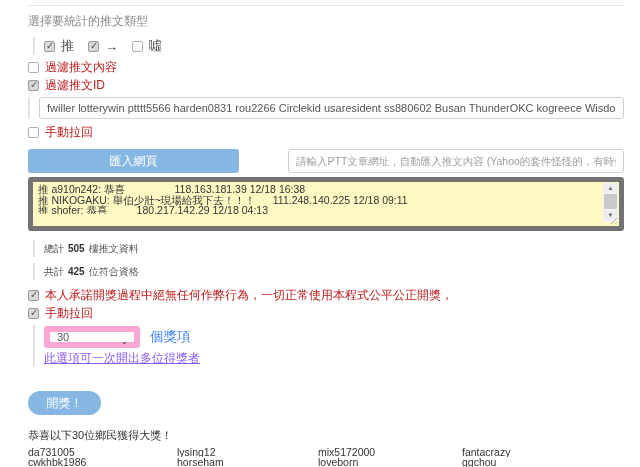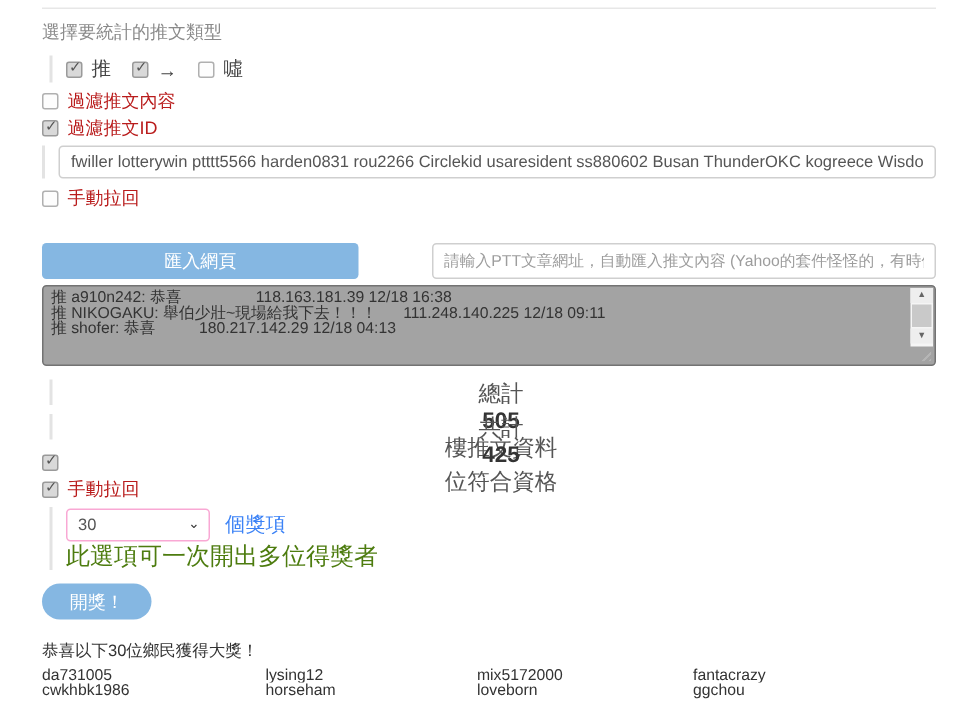--- a/index.html
+++ b/index.html
@@ -25,59 +25,59 @@
   .type-opt { display:flex; align-items:center; margin-right:14px; font-size:13px; color:#444; }
 
   
   .text-input { width:100%; height:22px; border:1px solid #cfcfcf; border-radius:3px;
         padding:0 7px; font-size:11px; color:#555; background:#fff; outline:none;
         font-family:"Liberation Sans","DejaVu Sans",sans-serif; }
   .id-input-wrap { margin:3px 0 4px 0; }
   .text-input::placeholder { color:#9d9d9d; }
 
   
-  .import-row { display:flex; margin-top:21px;gap:44px; }
+  .import-row { display:flex; margin-top:8px;gap:44px; }
   .btn-blue { background:#85b7e2; color:#fff; border:none; border-radius:3px;
         font-size:12px; text-align:center; cursor:pointer;
         font-family:"Liberation Sans","DejaVu Sans",sans-serif; }
   .import-btn { width:211px; height:24px; flex:0 0 auto; margin-right:5px; }
   .url-input { height:24px; font-size:10.5px; }
 
   
-  .ta { position:relative; margin-top:4px; border:1px solid #737373; border-radius:3px;
-        height:54px; background:#a3a3a3; overflow:hidden; }
+  .ta { position:relative; margin-top:4px; border:5px solid #737373; border-radius:3px;
+        height:54px; background:#fef9c3; overflow:hidden; }
   .ta-content { position:absolute; top:2px; left:5px; right:20px; bottom:12px;
         font-size:10.5px; line-height:10.6px; color:#333; white-space:pre; overflow:hidden; }
   .ta-scroll { position:absolute; top:1px; right:1px; width:15px; height:39px; background:#f5f5f5; }
   .ta-arrow { width:15px; height:10px; background:#eee; color:#666; font-size:6px;
         line-height:10px; text-align:center; }
   .ta-thumb { width:13px; height:15px; margin:1px auto; background:#c9c9c9; }
   .ta-grip { position:absolute; right:2px; bottom:2px; width:9px; height:9px;
         background:repeating-linear-gradient(135deg, transparent 0 2px, #b5b5b5 2px 3px);
         clip-path:polygon(100% 0, 100% 100%, 0 100%); }
 
   
   .stats { margin-top:9px; }
-  .stat-line { font-size:15px; color:#555; height:17px; display:flex; align-items:center; margin-bottom:6px;flex-direction:column; }
+  .stat-line { font-size:10px; color:#555; height:17px; display:flex; align-items:center; margin-bottom:6px; }
   .stat-line b { color:#333; margin:0 4px; }
 
   .promise-row { margin-top:6px; }
   .promise-row span.lbl, .check-row span.lbl { white-space:nowrap; }
 
   
   .select-sub { margin-top:3px; }
   .select-row { display:flex; align-items:center; height:24px; }
-  .select-box { width:96px; height:22px; border:1px solid #f9a8d4; border-radius:3px;
+  .select-box { width:96px; height:22px; border:6px solid #f9a8d4; border-radius:3px;
         background:#fff; display:flex; align-items:center; font-size:11px; color:#555;
         padding:0 7px; position:relative; cursor:pointer; }
   .select-box .chev { position:absolute; right:6px; top:4px; font-size:9px; color:#333; }
   .prize-suffix { font-size:13.5px; color:#3b82f6; margin-left:10px; }
-  .hint { font-size:16px; color:#4d7c0f; height:18px; display:flex; align-items:center; }
-
-  .draw-btn { width:73px; height:24px; margin-top:9px;border-radius:12px; }
+  .hint { font-size:12px; color:#8b5cf6; height:18px; display:flex; align-items:center;text-decoration:underline; }
+
+  .draw-btn { width:73px; height:24px; margin-top:24px;border-radius:12px; }
 
   
   .results { margin-top:13px; }
   .results-title { font-size:11px; color:#333; margin-bottom:4px; }
   .win-cols { display:flex; }
   .win-col { font-size:10.5px; color:#333; line-height:10.4px; }
   .win-col div { height:10.4px; overflow:hidden; }
   .wc1 { width:149px; } .wc2 { width:141px; } .wc3 { width:144px; } .wc4 { width:146px; }
 </style>
 </head>
@@ -146,20 +146,21 @@
     </div>
     <div class="sub stat-line">
       <span>共計</span>
         <b>425</b>
         <span>位符合資格</span>
     </div>
   </div>
 
   <div class="check-row promise-row">
     <span class="cb checked"></span>
+    <span class="lbl">本人承諾開獎過程中絕無任何作弊行為，一切正常使用本程式公平公正開獎，</span>
   </div>
   <div class="check-row">
     <span class="cb checked"></span>
     <span class="lbl">手動拉回</span>
   </div>
 
   <div class="sub select-sub">
     <div class="select-row">
       <div class="select-box">
         <span>30</span>

